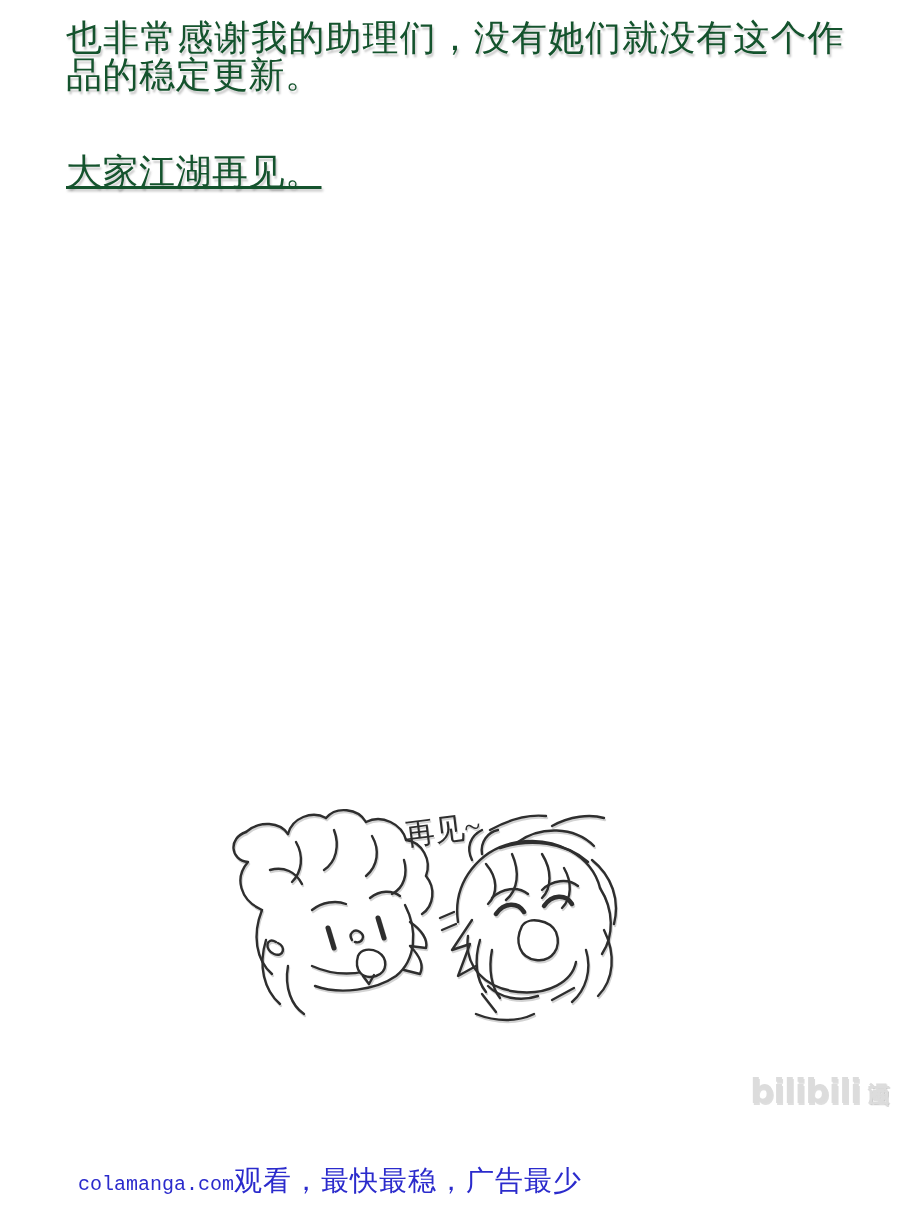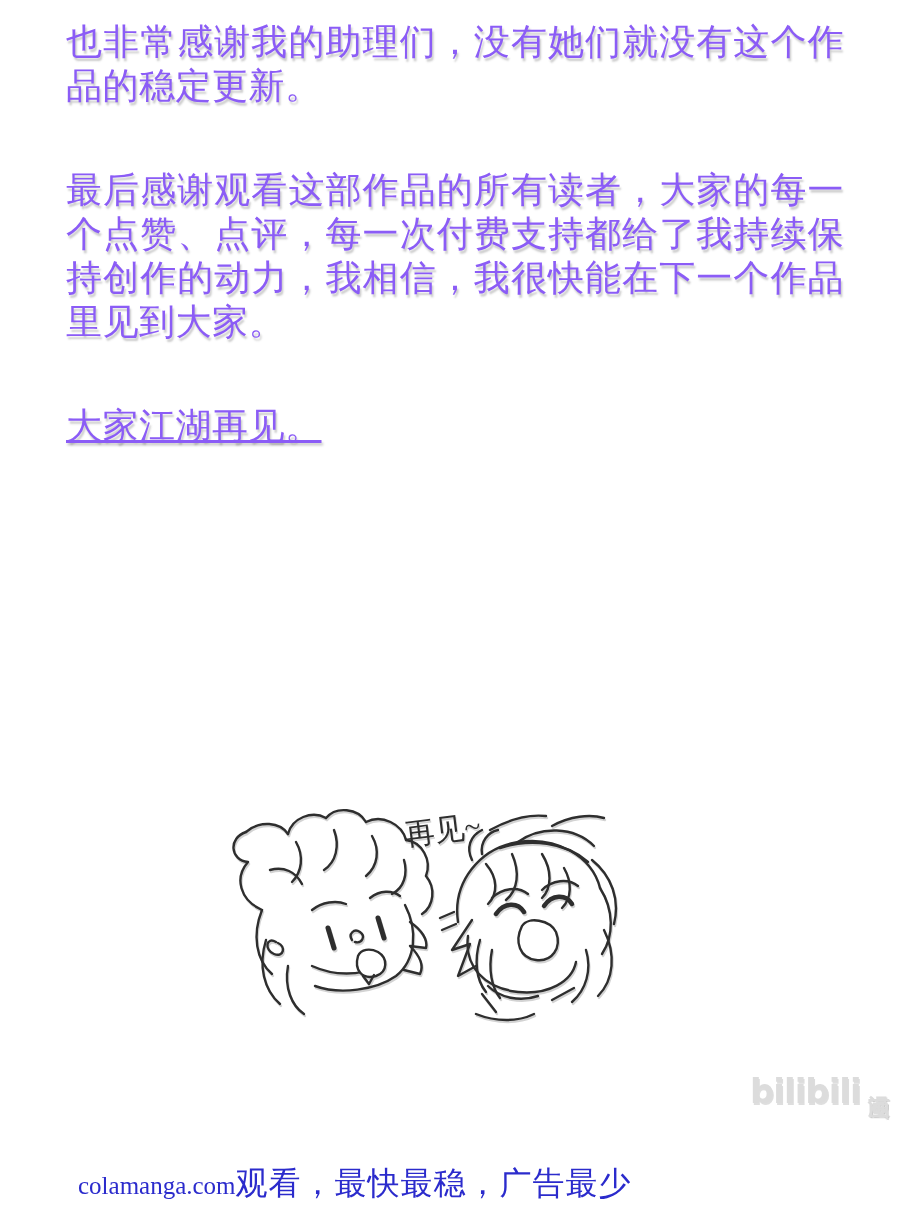--- a/index.html
+++ b/index.html
@@ -11,23 +11,23 @@
     position: relative;
     font-family: "Liberation Serif", serif;
   }
   .page { position: absolute; inset: 0; background: #ffffff; }
 
   
   .afterword {
     position: absolute;
     left: 66px; top: 20px; width: 778px;
     font-size: 36px;
-    line-height: 44px;
+    line-height: 37px;
     letter-spacing: 0.5px;
-    color: #8b5cf6;
+    color: #14532d;
     text-align: justify;
     text-align-last: left;
     text-shadow: 1.5px 2.5px 2px rgba(70,70,70,0.28);
   }
   .afterword p { margin: 0 0 60px 0; }
   .afterword p:last-child { margin-bottom: 0; text-decoration: underline; }
 
   
   .sketch {
     position: absolute;
@@ -39,21 +39,21 @@
   .sketch svg { display: block; width: 100%; height: 100%; }
   .goodbye-text {
     font-family: "Liberation Serif", serif;
     font-size: 30px;
   }
 
   
   .watermark {
     position: absolute;
     left: 750px; top: 1064px;
-    display: flex; align-items: center; gap: 6px;
+    display: flex; align-items: flex-start; gap: 6px;
     color: #dcdcdc;
     text-shadow: 1px 1.5px 0 rgba(160,160,160,0.35);
     user-select: none;
   }
   .wm-logo {
     font-family: "DejaVu Sans", sans-serif;
     font-weight: bold;
     font-size: 34px;
     line-height: 1;
     letter-spacing: -1px;
@@ -69,38 +69,37 @@
   }
 
   
   .footer {
     position: absolute;
     left: 78px; top: 1162px;
     white-space: nowrap;
     color: #2b2bcc;
   }
   .footer .site {
-    font-family: Liberation Serif, serif;
-    font-size: 25px;
+    font-family: Liberation Mono, monospace;
+    font-size: 20px;
     cursor: pointer;
   }
   .footer .tagline {
     font-family: "Liberation Serif", serif;
-    font-size: 32px;
+    font-size: 28px;
     letter-spacing: 1px;
   }
 </style>
 </head>
 <body>
 
 <div class="page">
 
   <main class="afterword">
     <p>也非常感谢我的助理们，没有她们就没有这个作品的稳定更新。</p>
-    <p>最后感谢观看这部作品的所有读者，大家的每一个点赞、点评，每一次付费支持都给了我持续保持创作的动力，我相信，我很快能在下一个作品里见到大家。</p>
     <p>大家江湖再见。</p>
   </main>
 
   <figure class="sketch">
     <svg viewBox="0 0 500 260" xmlns="http://www.w3.org/2000/svg">
 
       <text class="goodbye-text" x="206" y="55" fill="#2e2e2e" transform="rotate(-7 206 55)">再见~</text>
 
       <g stroke="#2e2e2e" stroke-width="2.4" fill="none" stroke-linecap="round" stroke-linejoin="round">
 

